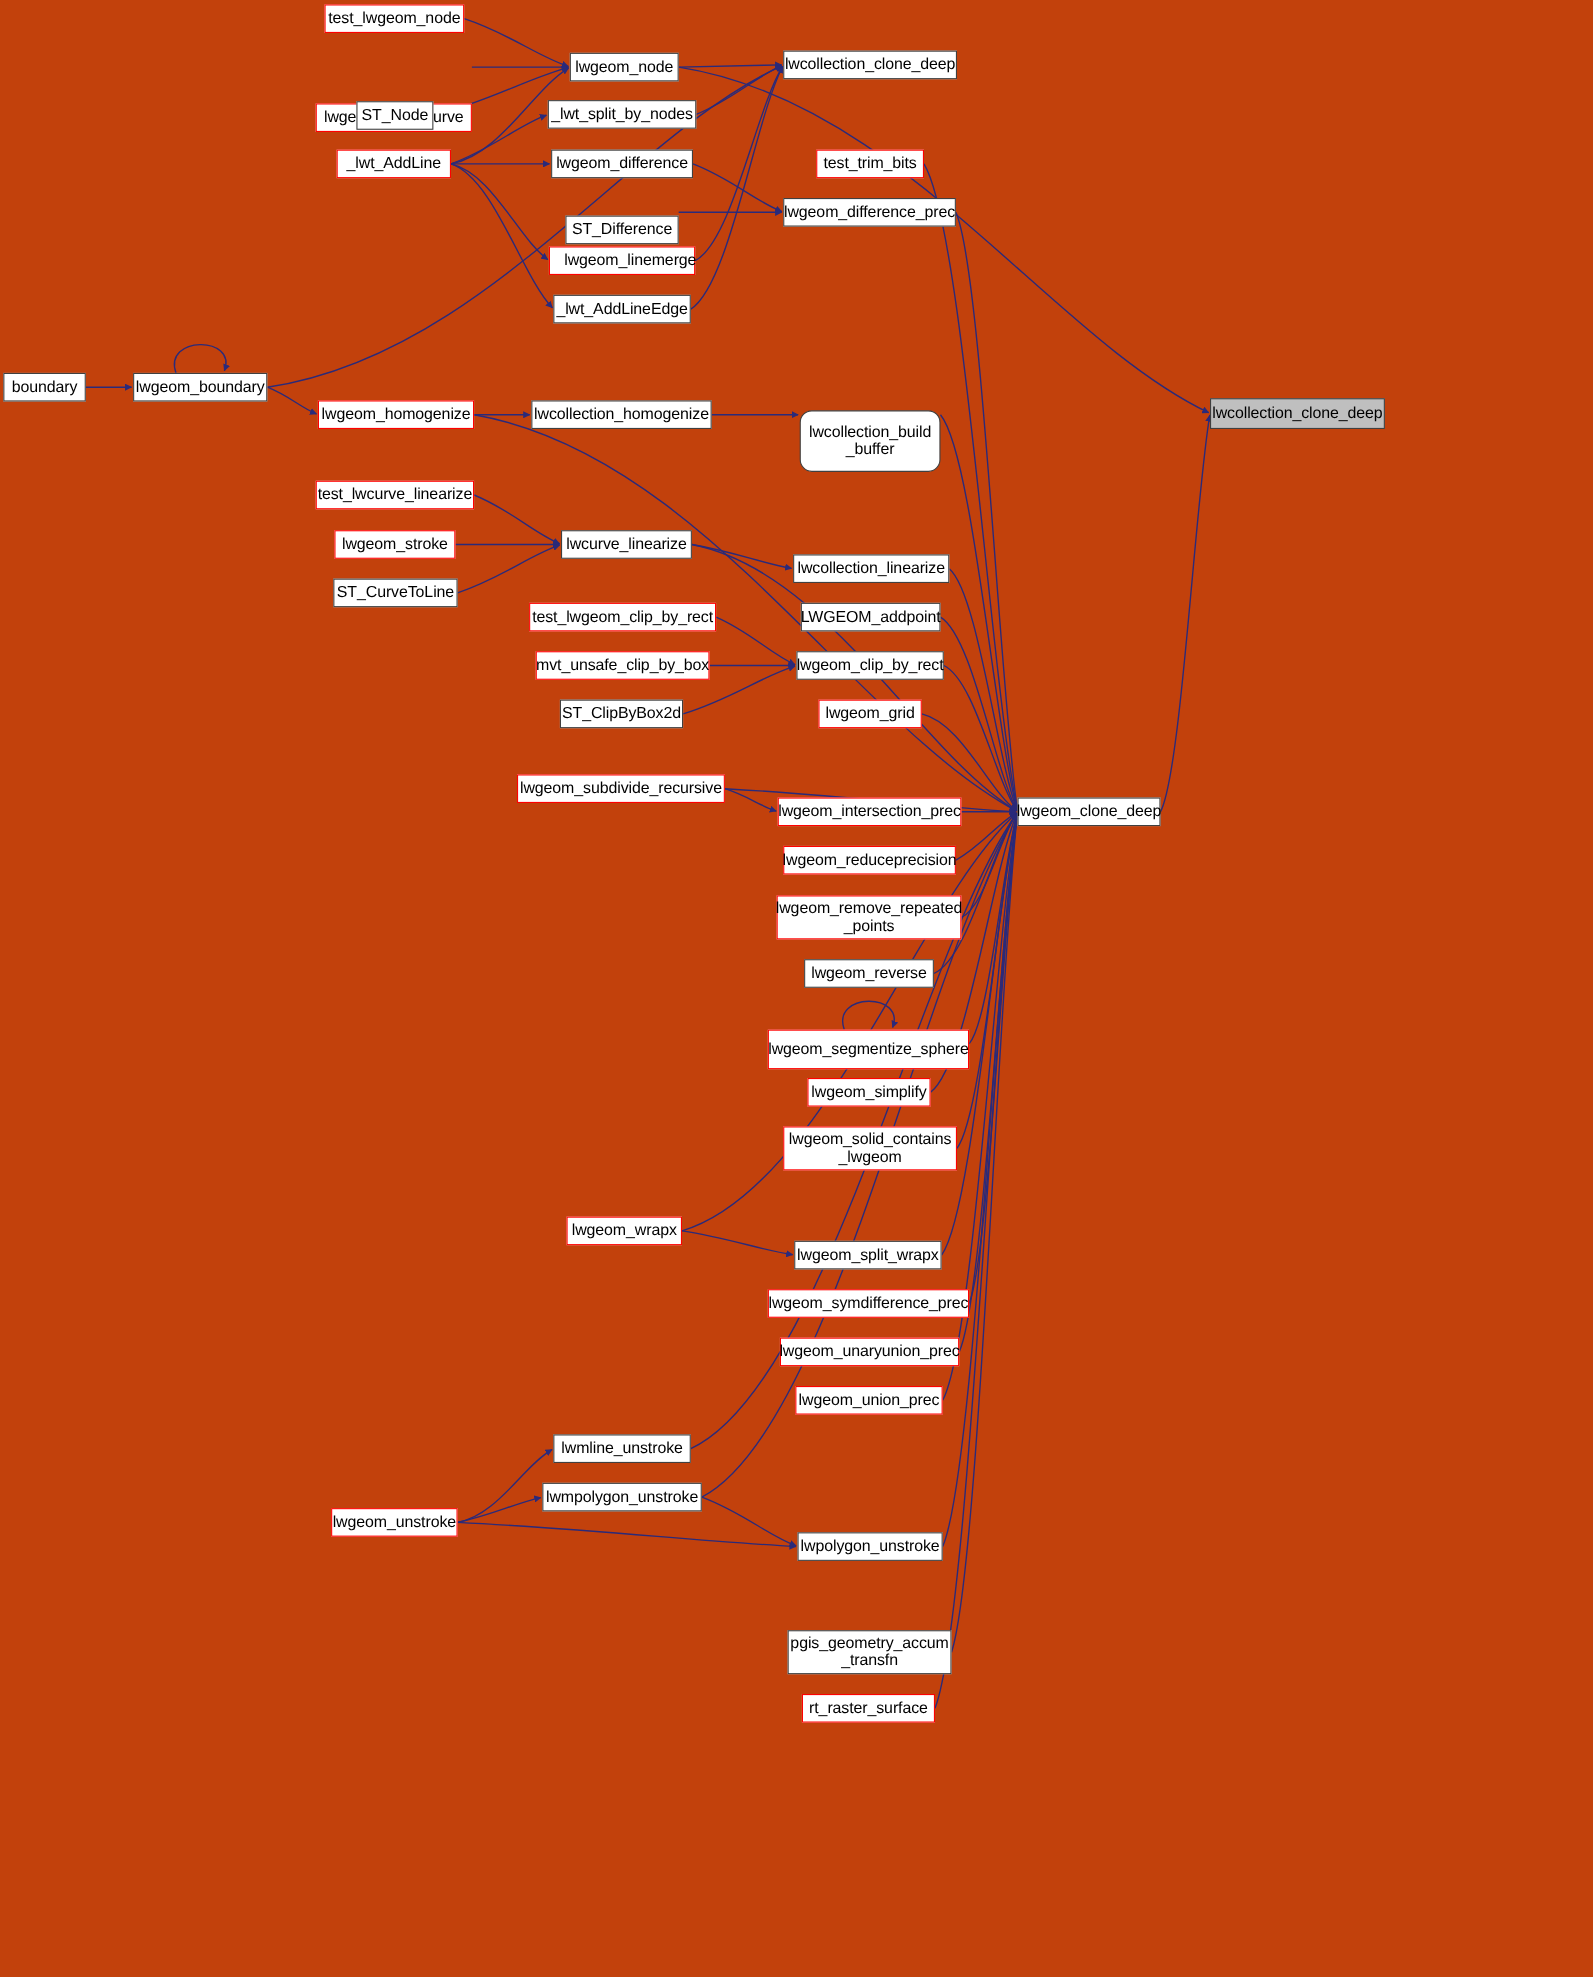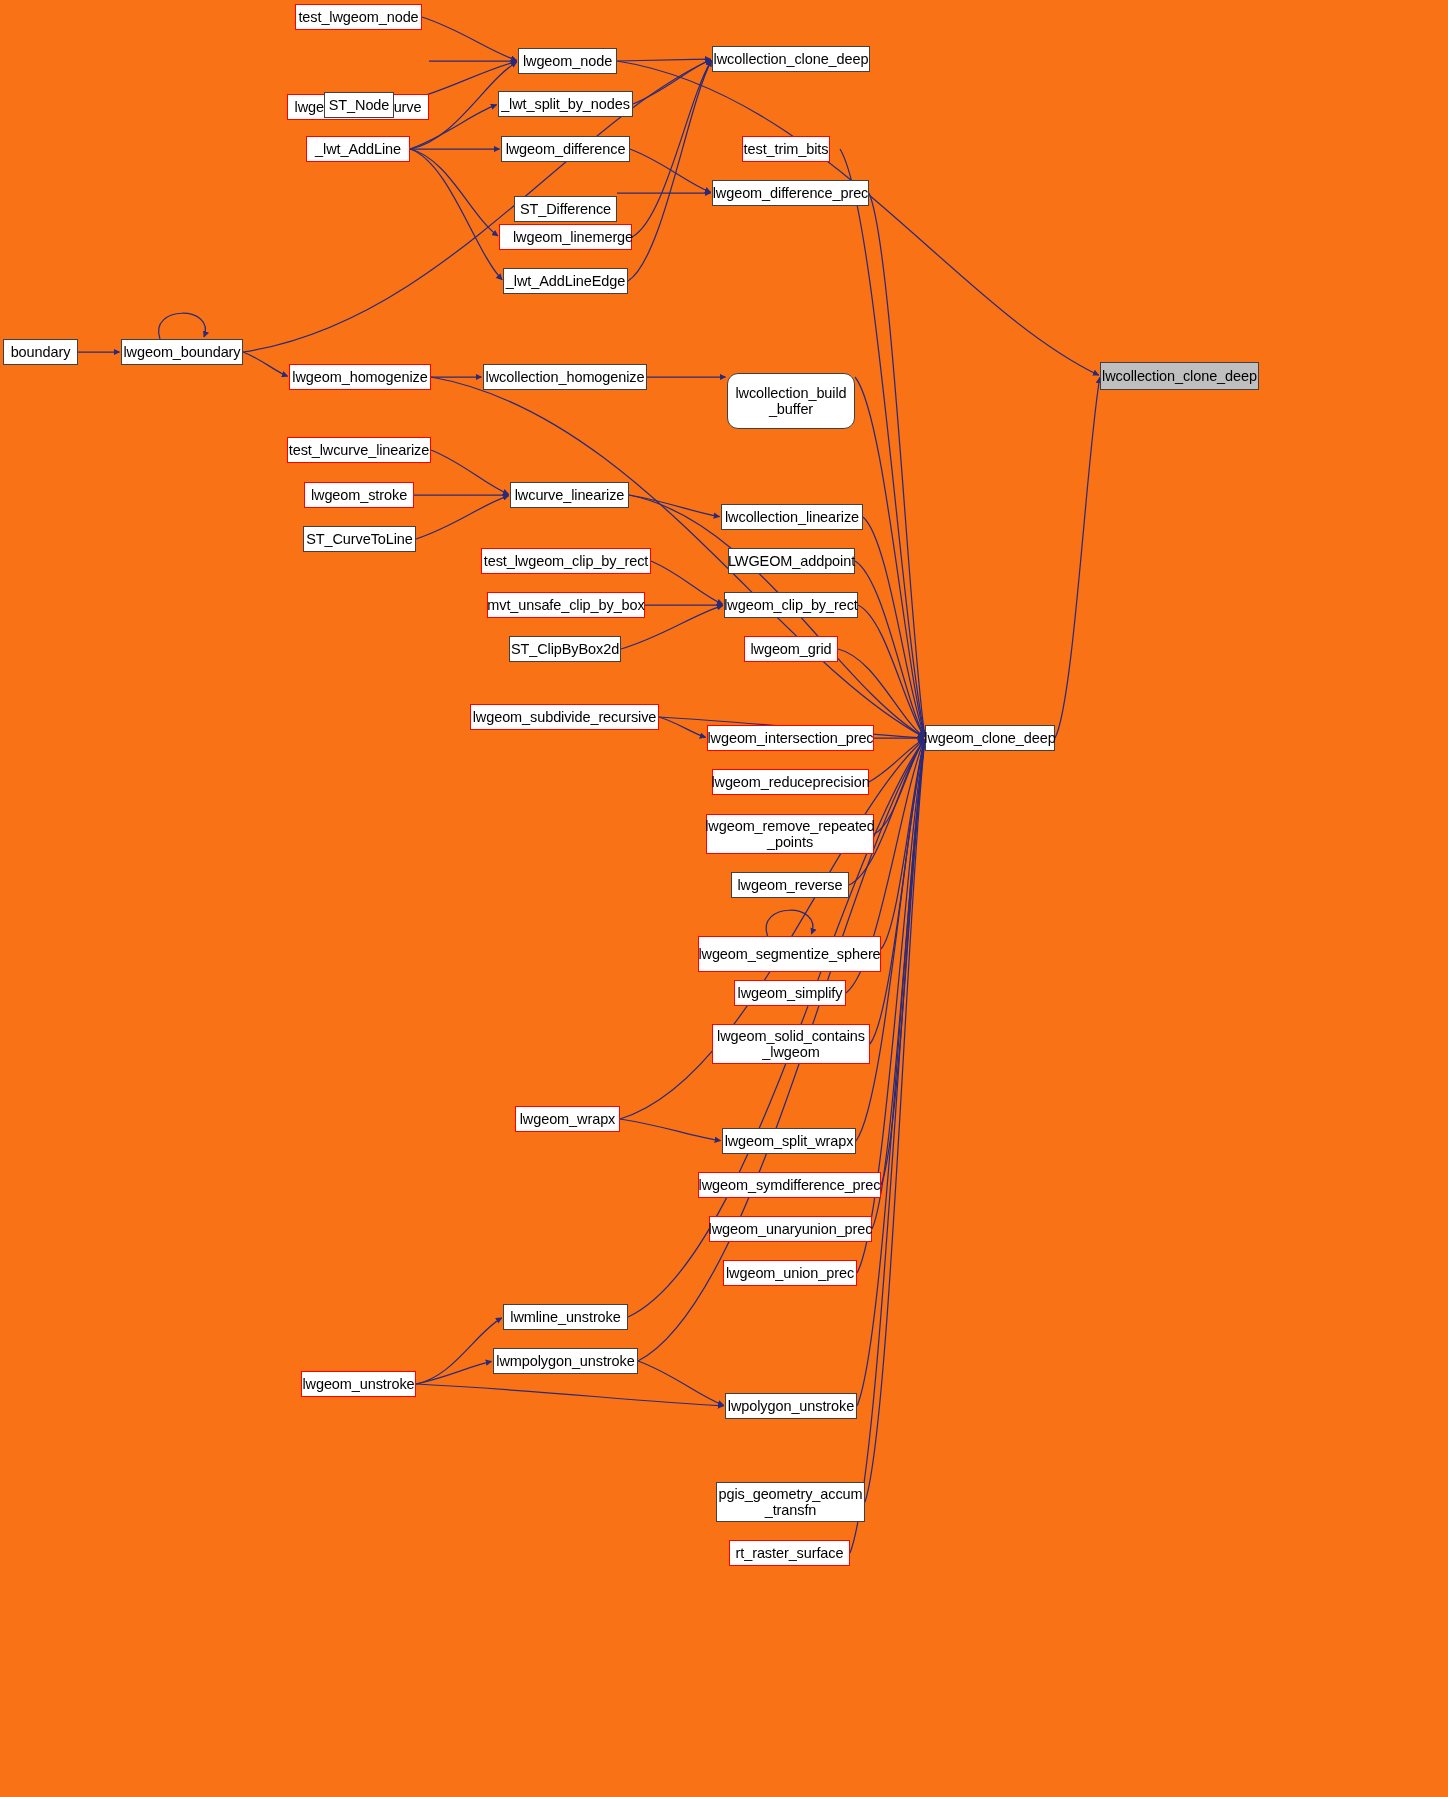--- a/index.html
+++ b/index.html
@@ -1,18 +1,18 @@
 <!DOCTYPE html>
 <html><head>
 <meta charset="utf-8">
 <title>lwcollection_clone_deep call graph</title>
 <style>
   html,body{margin:0;padding:0;background:#ffffff;}
   body{font-family:"Liberation Sans", sans-serif;}
-  #graph{position:relative;width:1448px;height:1797px;background:#f97316;overflow:hidden;}
+  #graph{position:relative;width:1448px;height:1797px;background:#c2410c;overflow:hidden;}
   #edges{position:absolute;left:0;top:0;width:1448px;height:1797px;pointer-events:none;}
   .node{
     position:absolute;
     box-sizing:border-box;
     display:flex;
     align-items:center;
     justify-content:center;
     text-align:center;
     font-size:14.5px;
     line-height:1.12;
@@ -104,21 +104,21 @@
   </svg>
   <div id="nodes">
       <div class="node red" style="left: 295px; top: 4px; width: 127px; height: 26px;">test_lwgeom_node</div>
       <div class="node red" style="left: 287px; top: 48px; width: 142px; height: 26px; margin-top: 46px;">lwgeom_offsetcurve</div>
       <div class="node" style="left: 518px; top: 48px; width: 99px; height: 26px;">lwgeom_node</div>
       <div class="node" style="left: 712px; top: 46px; width: 158px; height: 26px;">lwcollection_clone_deep</div>
       <div class="node" style="left: 324px; top: 92px; width: 70px; height: 26px;">ST_Node</div>
       <div class="node" style="left: 498px; top: 91px; width: 135px; height: 26px;">_lwt_split_by_nodes</div>
       <div class="node red" style="left: 306px; top: 136px; width: 104px; height: 26px;">_lwt_AddLine</div>
       <div class="node" style="left: 501px; top: 136px; width: 129px; height: 26px;">lwgeom_difference</div>
-      <div class="node red" style="left: 742px; top: 136px; width: 88px; height: 26px;">test_trim_bits</div>
+      <div class="node red" style="left: 742px; top: 136px; width: 98px; height: 26px;">test_trim_bits</div>
       <div class="node" style="left: 514px; top: 196px; width: 103px; height: 26px;">ST_Difference</div>
       <div class="node" style="left: 712px; top: 180px; width: 157px; height: 26px;">lwgeom_difference_prec</div>
       <div class="node red" style="left: 499px; top: 224px; width: 133px; height: 26px; padding-left: 18px;">lwgeom_linemerge</div>
       <div class="node" style="left: 503px; top: 268px; width: 125px; height: 26px;">_lwt_AddLineEdge</div>
       <div class="node" style="left: 3px; top: 339px; width: 75px; height: 26px;">boundary</div>
       <div class="node" style="left: 121px; top: 339px; width: 122px; height: 26px;">lwgeom_boundary</div>
       <div class="node red" style="left: 289px; top: 364px; width: 142px; height: 26px;">lwgeom_homogenize</div>
       <div class="node" style="left: 483px; top: 364px; width: 164px; height: 26px;">lwcollection_homogenize</div>
       <div class="node" style="left: 727px; top: 373px; width: 128px; height: 56px; border-radius: 11px;">lwcollection_build
 _buffer</div>

